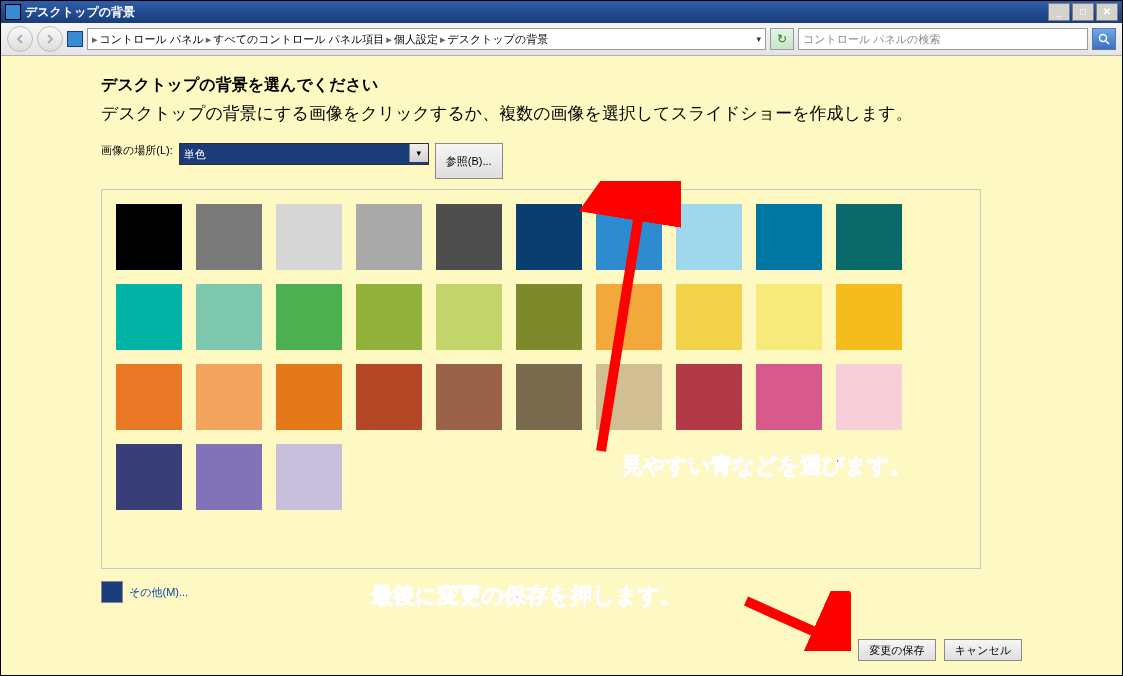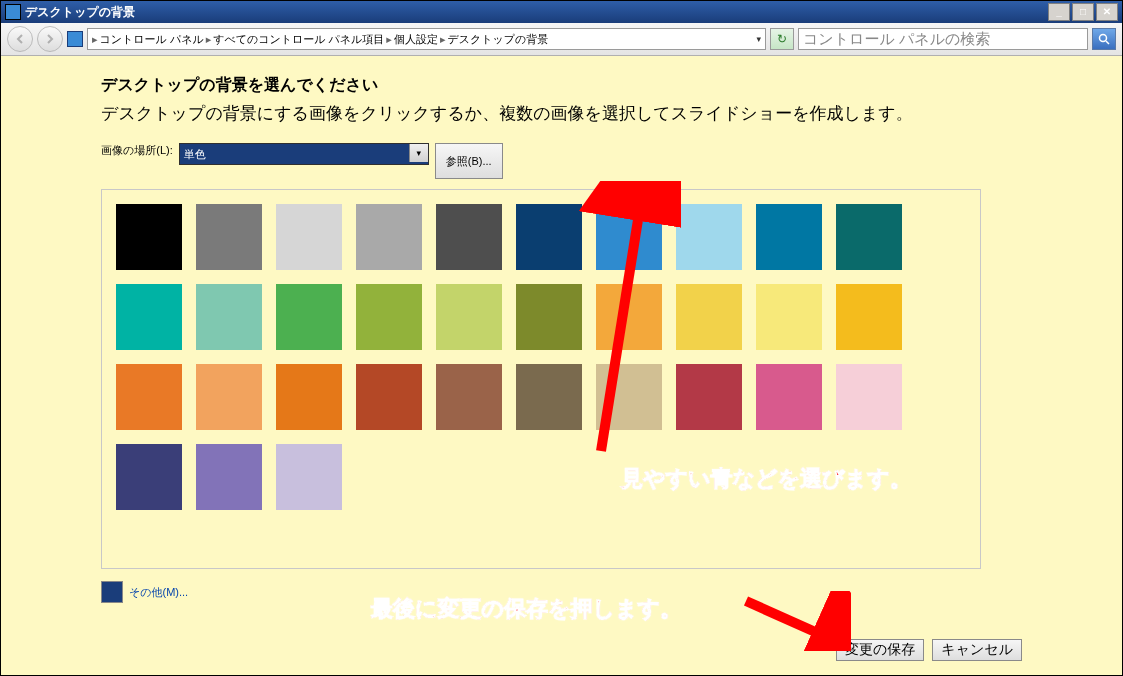--- a/index.html
+++ b/index.html
@@ -10,40 +10,40 @@
   .winbtns{display:flex;gap:2px;}
   .winbtn{width:20px;height:16px;background:#d6d3ce;border:1px solid #808080;display:flex;align-items:center;justify-content:center;font-size:10px;line-height:1;}
   .navbar{height:28px;background:linear-gradient(#f6f6f6,#e4e4e4);border-bottom:1px solid #b0b0b0;display:flex;align-items:center;padding:2px 6px;gap:4px;}
   .navbtn{width:24px;height:24px;border-radius:50%;background:linear-gradient(#fdfdfd,#d8d8d8);border:1px solid #9a9a9a;display:flex;align-items:center;justify-content:center;}
   .navbtn.disabled{opacity:.6;}
   .bicon{width:14px;height:14px;background:#3a8bd6;border:1px solid #1a3d7a;}
   .breadcrumb{flex:1;height:20px;border:1px solid #9a9a9a;background:#fff;display:flex;align-items:center;padding:0 4px;gap:2px;font-size:11px;}
   .breadcrumb .sep{color:#666;}
   .bchevron{margin-left:auto;font-size:9px;color:#333;}
   .refresh{width:22px;height:20px;border:1px solid #9a9a9a;background:linear-gradient(#e6f4e6,#c6e6c6);display:flex;align-items:center;justify-content:center;color:#2a7a2a;font-size:12px;}
-  .search{width:280px;height:20px;border:1px solid #9a9a9a;background:#fff;display:flex;align-items:center;padding:0 4px;font-size:15px;color:#888;}
+  .search{width:280px;height:20px;border:1px solid #9a9a9a;background:#fff;display:flex;align-items:center;padding:0 4px;font-size:11px;color:#888;}
   .searchbtn{width:22px;height:20px;border:1px solid #5a7aa8;background:linear-gradient(#6fa8e8,#3a6fbf);display:flex;align-items:center;justify-content:center;color:#fff;}
   .content{position:absolute;top:52px;left:0;right:0;bottom:0;padding:22px 100px 0 100px;}
   .h1{font-weight:bold;font-size:16px;margin-bottom:6px;}
   .desc{font-size:17px;margin-bottom:18px;}
   .locrow{display:flex;align-items:flex-start;gap:6px;margin-bottom:10px;}
   .loclabel{font-size:11px;}
   .locsel{width:240px;height:20px;background:#1a3d7a;color:#fff;border:1px solid #303030;display:flex;align-items:center;padding:0 4px;font-size:11px;position:relative;}
   .locsel .dd{position:absolute;right:0;top:0;width:18px;height:18px;background:linear-gradient(#f0f0f0,#d0d0d0);border-left:1px solid #888;display:flex;align-items:center;justify-content:center;color:#000;font-size:9px;}
   .btn{height:22px;padding:17px 10px;background:linear-gradient(#f6f6f6,#dedede);border:1px solid #8a8a8a;font-size:11px;display:inline-flex;align-items:center;}
   .swatchbox{border:1px solid #c8c8c8;padding:14px;width:880px;height:380px;box-sizing:border-box;position:relative;}
   .rows{display:flex;flex-direction:column;gap:14px;}
   .srow{display:flex;gap:14px;}
   .swatch{width:66px;height:66px;}
   .otherrow{margin-top:12px;display:flex;align-items:center;gap:6px;}
   .otherbox{width:20px;height:20px;background:#1a3d7a;border:1px solid #888;}
   .otherlink{color:#0645ad;font-size:11px;}
   .btnrow{position:absolute;right:100px;bottom:14px;display:flex;gap:8px;}
-  .btn2{height:22px;min-width:78px;padding:0 8px;background:linear-gradient(#f6f6f6,#dedede);border:1px solid #8a8a8a;font-size:14px;display:inline-flex;align-items:center;justify-content:center;}
-  .annot{position:absolute;font-weight:900;font-size:22px;color:#f00;-webkit-text-stroke:1px #fff;text-shadow:0 0 2px #fff;font-family:"Meiryo",sans-serif;white-space:nowrap;margin-top:13px;}
+  .btn2{height:22px;min-width:78px;padding:0 8px;background:linear-gradient(#f6f6f6,#dedede);border:1px solid #8a8a8a;font-size:11px;display:inline-flex;align-items:center;justify-content:center;}
+  .annot{position:absolute;font-weight:900;font-size:22px;color:#f00;-webkit-text-stroke:1px #fff;text-shadow:0 0 2px #fff;font-family:"Meiryo",sans-serif;white-space:nowrap;}
   svg.arrow{position:absolute;pointer-events:none;}
 </style>
 </head>
 <body>
 
 <div class="window">
   <div class="titlebar">
     <span class="ticon"></span>
     <span class="title">デスクトップの背景</span>
     <div class="winbtns">

